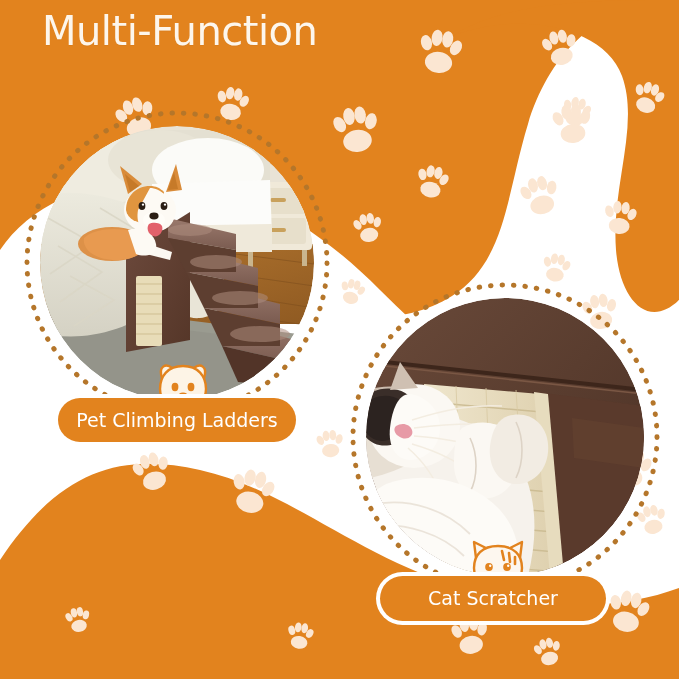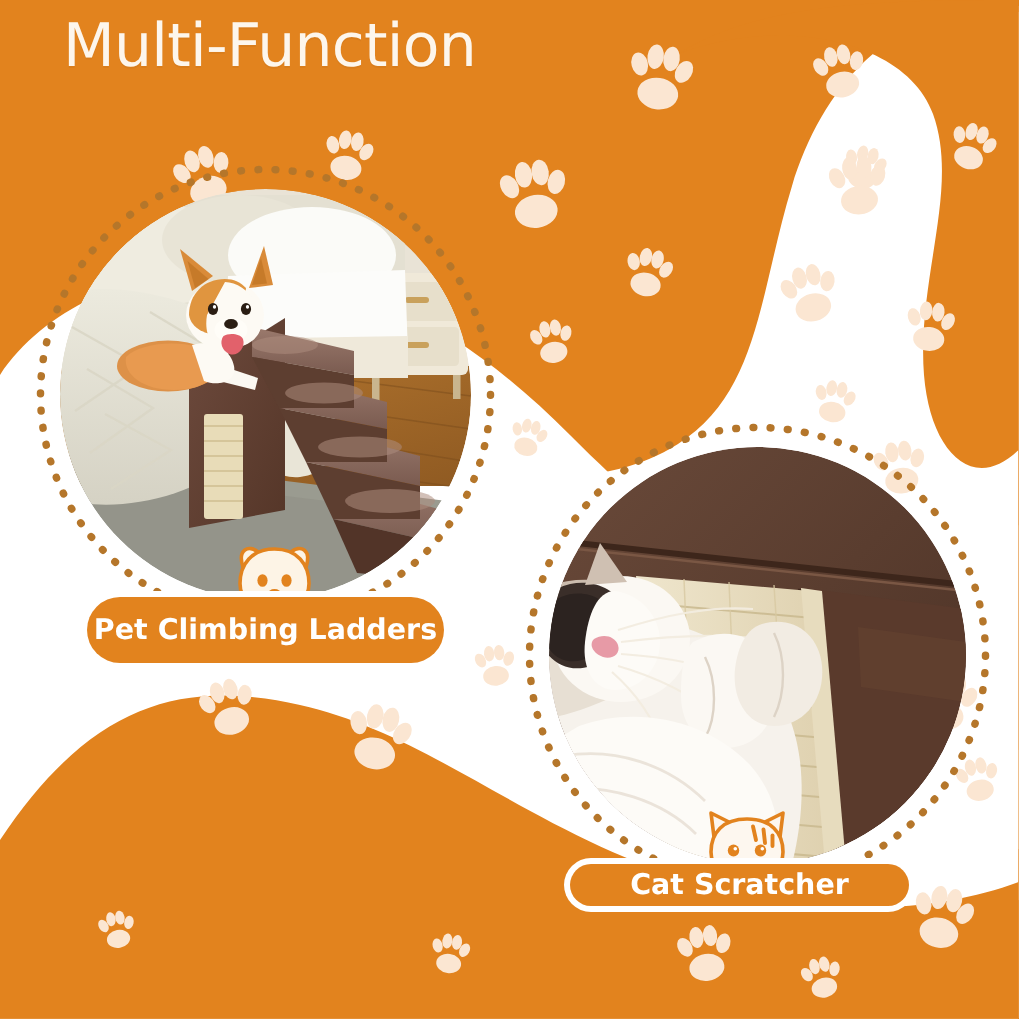--- a/index.html
+++ b/index.html
@@ -36,21 +36,21 @@
   }
   .photo svg{display:block;}
 
   
   .pill{
     position:absolute;
     background:#e2831e;
     border-radius:30px;
     color:#fff;
     display:flex;align-items:center;justify-content:center;
-    font-weight:bold;
+    font-weight:normal;
     font-family:"DejaVu Sans", sans-serif;
     box-shadow:0 0 0 4px #ffffff;
     z-index:6;
   }
   .pill span{line-height:1;white-space:nowrap;}
   .mascot{position:absolute;z-index:5;}
 </style>
 </head>
 <body>
 
@@ -451,18 +451,18 @@
         <ellipse cx="23" cy="29" rx="3.8" ry="4"></ellipse>
         <ellipse cx="41" cy="29" rx="3.8" ry="4"></ellipse>
       </g>
       <g fill="#fff">
         <circle cx="24.2" cy="27.8" r="1.2"></circle>
           <circle cx="42.2" cy="27.8" r="1.2"></circle>
       </g>
       <path d="M28 37 C30 39 34 39 36 37" stroke="#e2831e" stroke-width="2" fill="none" stroke-linecap="round"></path>
     </svg>
 
-    <div class="pill" style="left:36px;top:300px;width:226px;height:28px;font-size:19px;">
+    <div class="pill" style="left:36px;top:300px;width:226px;height:45px;font-size:19px;">
       <span>Cat Scratcher</span>
     </div>
   </div>
 
 </div>
 
 </body></html>

